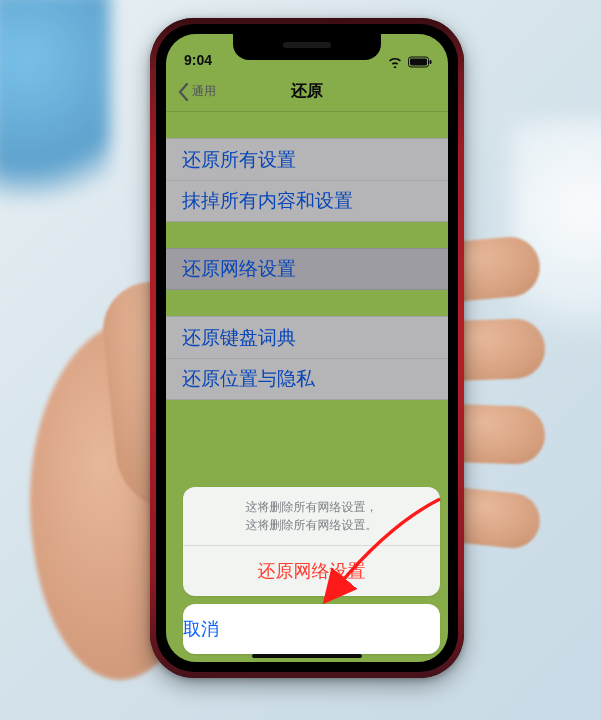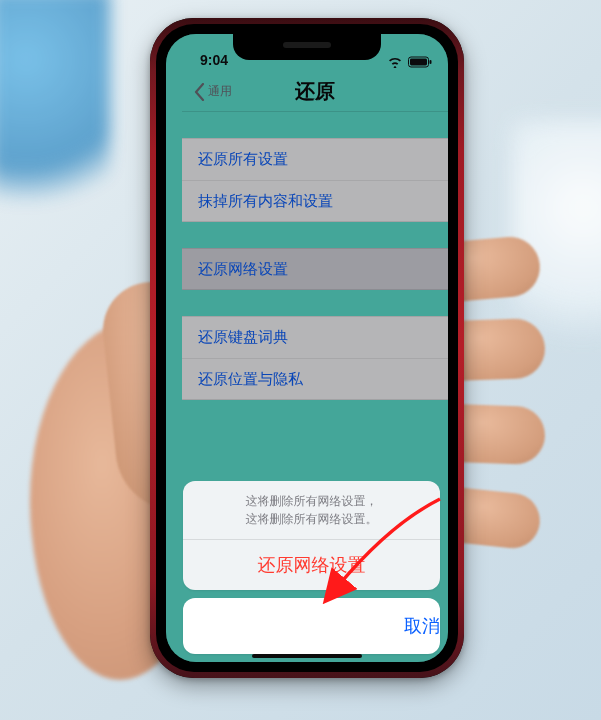--- a/index.html
+++ b/index.html
@@ -72,23 +72,22 @@
   }
   .phone-inner {
     position: absolute; inset: 6px;
     background: #000;
     border-radius: 38px;
     overflow: hidden;
   }
   .screen {
     position: absolute; inset: 10px;
     border-radius: 30px;
-    background: #5eead4;
+    background: #bef264;
     overflow: hidden;
-    padding-left: 16px;
   }
   .notch {
     position: absolute; top: 0; left: 50%; transform: translateX(-50%);
     width: 148px; height: 26px; background: #000;
     border-bottom-left-radius: 16px; border-bottom-right-radius: 16px;
     z-index: 50;
   }
   .notch::after{
     content:""; position:absolute; top:8px; left:50%; transform:translateX(-50%);
     width:48px; height:6px; background:#1a1a1a; border-radius:3px;
@@ -119,29 +118,29 @@
     border-bottom: 1px solid rgba(0,0,0,.12);
     display:flex; align-items:center; justify-content:center;
     z-index: 10;
   }
   .nav-back {
     position:absolute; left:6px; top:0; bottom:0;
     display:flex; align-items:center; gap:3px;
     color:#6f6f76; font-size:12px; padding:0 6px;
   }
   .nav-back svg { display:block; }
-  .nav-title { font-size:20px; font-weight:600; color:#060606; }
+  .nav-title { font-size:16px; font-weight:600; color:#060606; }
 
   
   .section { margin-top: 26px; background:#fff; }
   .section + .section { margin-top: 26px; }
   .row {
     height: 42px; display:flex; align-items:center;
     padding: 0 16px;
-    font-size: 15px; color:#0a60ff;
+    font-size: 19px; color:#0a60ff;
     border-top: 1px solid rgba(0,0,0,.08);
     position:relative; z-index:10;
     background:#fff;
   }
   .row:first-child { border-top: 1px solid rgba(0,0,0,.1); }
   .section .row:last-child { border-bottom: 1px solid rgba(0,0,0,.1); }
   .row.selected { background:#dcdce1; color:#0a60ff; }
 
   
   .sheet {
@@ -160,21 +159,21 @@
     color:#7c7c82; font-size:12px; line-height:1.55;
     border-bottom:1px solid rgba(0,0,0,.1);
   }
   .sheet-action {
     height: 50px; display:flex; align-items:center; justify-content:center;
     font-size: 18px; color:#ff3b30;
   }
   .sheet-cancel {
     margin-top: 8px;
     background:#fff; border-radius:12px;
-    height:56px; display:flex; align-items:center; justify-content:flex-end;
+    height:50px; display:flex; align-items:center; justify-content:flex-start;
     font-size:18px; color:#0a60ff; font-weight:500;
     box-shadow: 0 1px 2px rgba(0,0,0,.08);
   }
   .home-indicator{
     position:absolute; bottom:4px; left:50%; transform:translateX(-50%);
     width:110px; height:4px; border-radius:2px; background:#0b0b0b; z-index:40;
   }
 
   
   .arrow {

